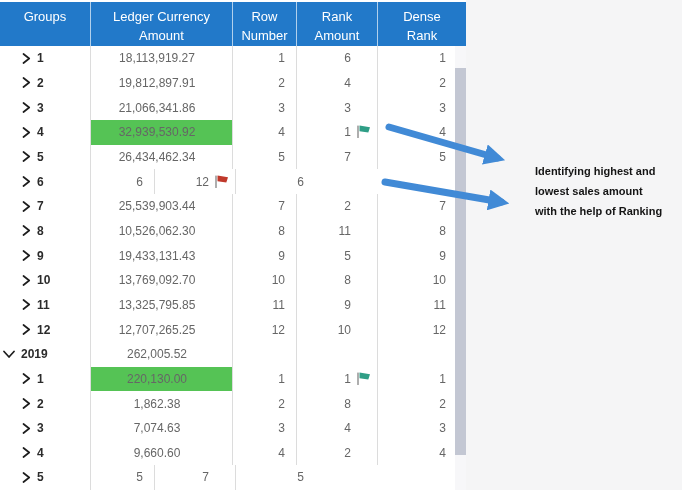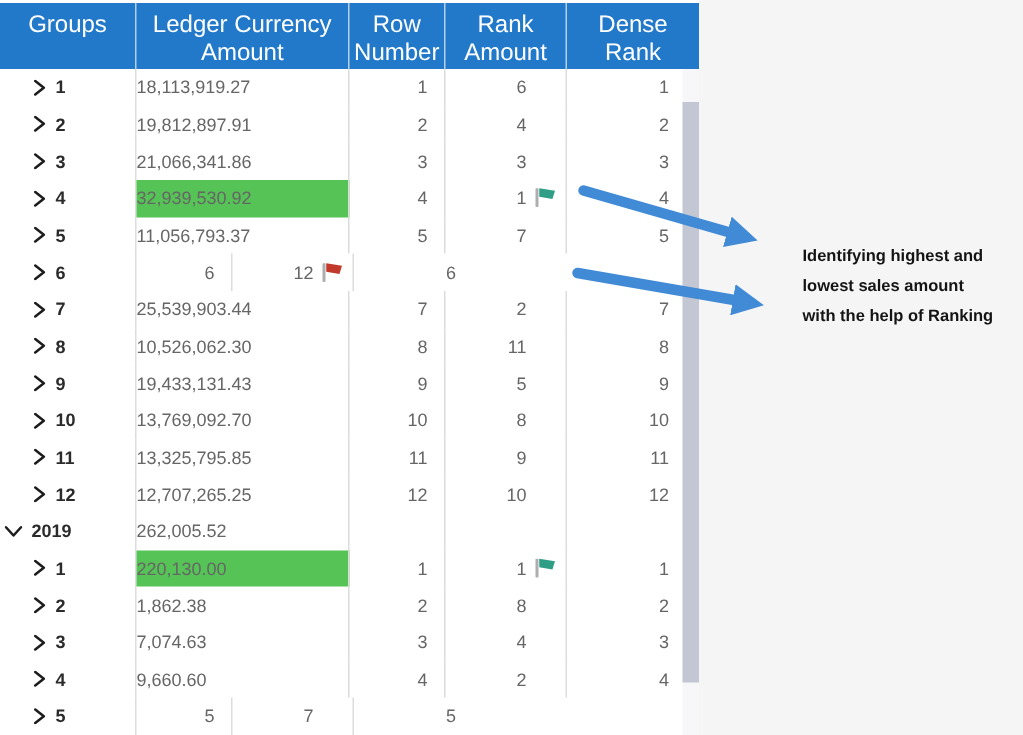--- a/index.html
+++ b/index.html
@@ -12,36 +12,36 @@
   #stage{position:absolute;inset:0;width:682px;height:490px;}
 
   
   .right-panel{position:absolute;left:466px;top:0;width:216px;height:490px;background:var(--panel-bg);}
 
   
   .grid{position:absolute;left:0;top:2px;width:466px;}
   .hdr{display:flex;width:466px;height:44px;background:var(--header-bg);color:var(--header-text);}
   .hcell{
     box-sizing:border-box;display:flex;flex-direction:column;align-items:center;
-    padding-top:5px;font-size:16px;line-height:19px;
+    padding-top:5px;font-size:13px;line-height:19px;
     border-right:1px solid rgba(255,255,255,.65);
   }
   .hcell:last-child{border-right:none;text-align:right;}
   .c1{width:91px;} .c2{width:142px;} .c3{width:64px;} .c4{width:81px;} .c5{width:88px;}
 
   .tbody{width:466px;}
   .trow{display:flex;width:466px;height:24.67px;}
   .cell{
     box-sizing:border-box;height:24.67px;display:flex;align-items:center;
     font-size:12px;color:var(--data-text);
     border-right:1px solid var(--grid-line);
   }
   .cell.last{border-right:none;}
   .cell.num{justify-content:flex-end;}
-  .cell.amount{justify-content:flex-start;padding-right:9px;}
+  .cell.amount{justify-content:center;padding-right:9px;}
   .cell.rownum{padding-right:11px;}
   .cell.dense{padding-right:20px;}
   .cell.rank{padding-right:6px;}
   .rank .flag-slot{width:20px;height:16px;display:flex;align-items:center;justify-content:flex-start;padding-left:4px;box-sizing:border-box;}
   .cell.group{padding-left:22px;}
   .cell.group.year{padding-left:3px;}
   .chev{display:inline-flex;align-items:center;margin-right:6px;}
   .glabel{font-weight:bold;color:var(--group-text);font-size:12px;}
   .hl-green{background:var(--highlight-green);}
   .hl-red{background:var(--highlight-red);}
@@ -188,21 +188,21 @@
         <div class="trow">
           <div class="cell group c1 ">
             <span class="chev">
               <svg width="9" height="11" viewBox="0 0 9 11">
                 <path d="M1.5 1 L7.2 5.5 L1.5 10" stroke="#1d1d1d" stroke-width="1.7" fill="none" stroke-linecap="round" stroke-linejoin="round"></path>
               </svg>
             </span>
             <span class="glabel">5</span>
           </div>
           <div class="cell amount c2">
-            <span>11,056,793.37</span>
+            <span>26,434,462.34</span>
           </div>
           <div class="cell num rownum c3">
             <span>5</span>
           </div>
           <div class="cell num rank c4">
             <span>7</span>
             <span class="flag-slot"></span>
           </div>
           <div class="cell num dense c5 last">
             <span>5</span>

